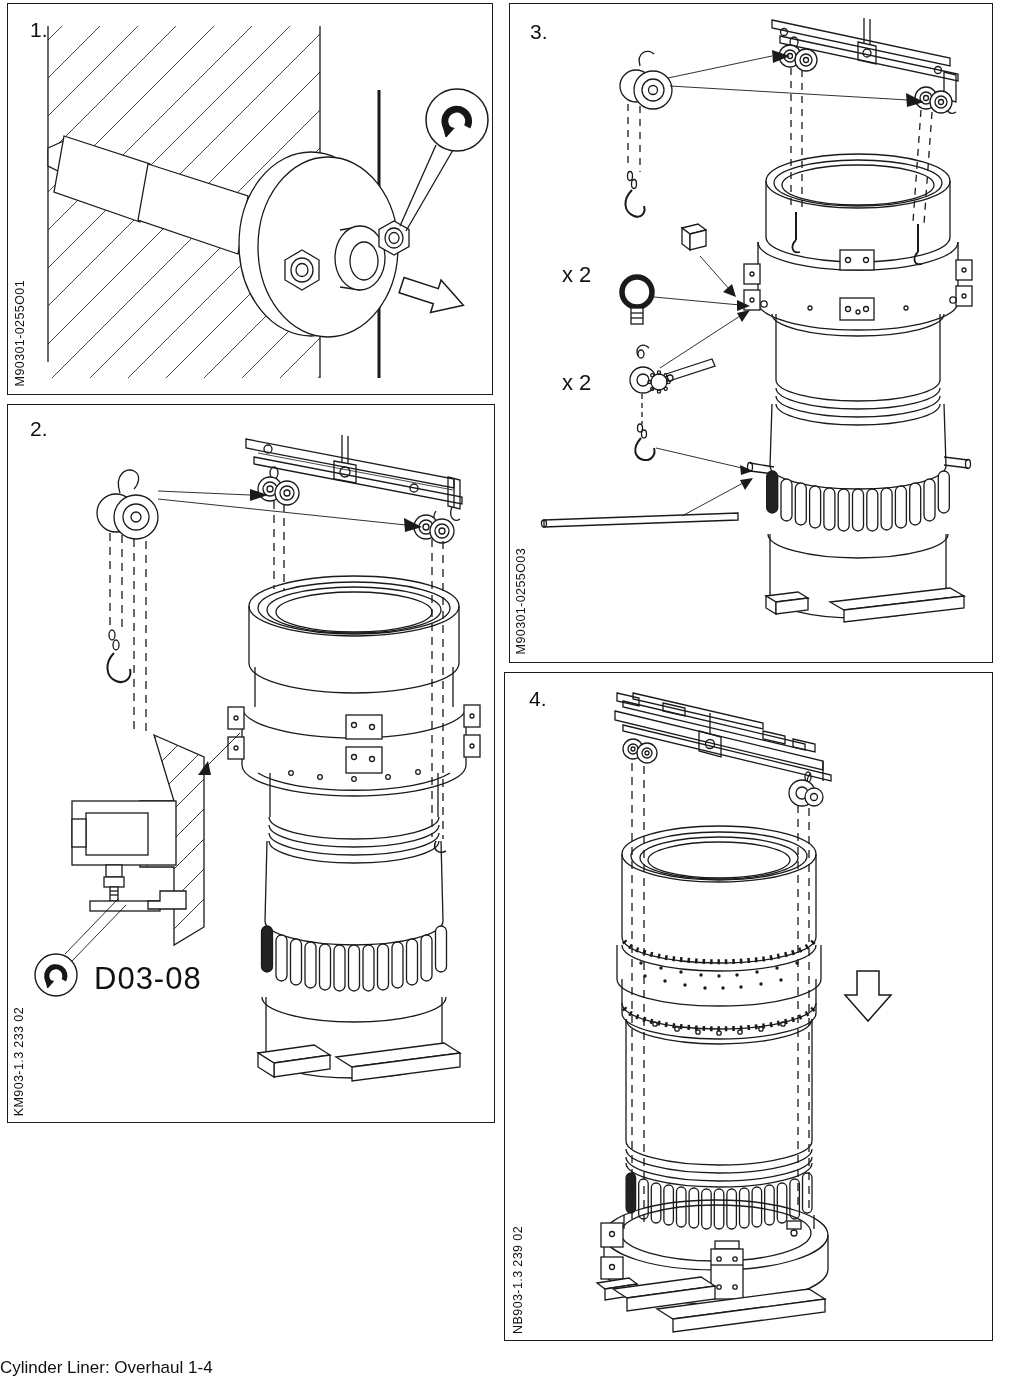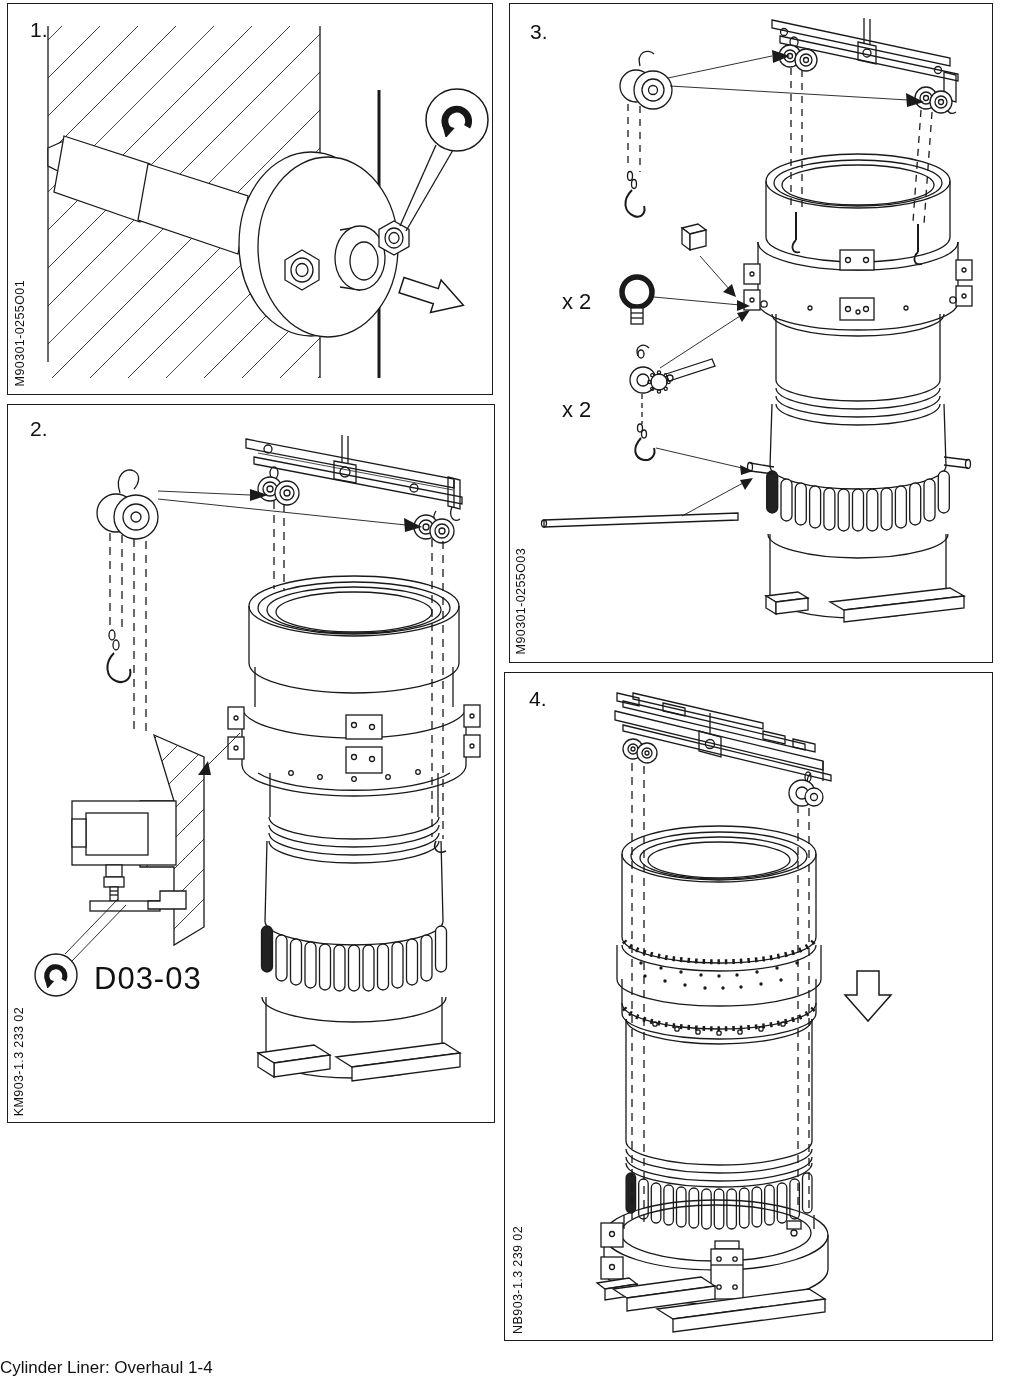--- a/index.html
+++ b/index.html
@@ -3,21 +3,21 @@
 <meta charset="utf-8">
 <style>
   * { margin:0; padding:0; box-sizing:border-box; }
   body { background:#fff; font-family:"Liberation Sans", sans-serif; color:#161616; }
   .page { position:relative; width:1012px; height:1399px; background:#fff; overflow:hidden; }
   .panel { position:absolute; border:1.8px solid #1c1c1c; background:#fff; }
   .panel svg { position:absolute; left:0; top:0; }
   .step-num { position:absolute; font-size:21px; color:#111; }
   .fig-code { position:absolute; writing-mode:vertical-rl; transform:rotate(180deg);
               font-size:12.5px; color:#111; letter-spacing:.4px; white-space:nowrap; }
-  .qty-label { position:absolute; font-size:22px; color:#111;margin-top:27px; }
+  .qty-label { position:absolute; font-size:22px; color:#111; }
   .detail-ref { position:absolute; font-size:31px; letter-spacing:1px; color:#111; }
   .caption { position:absolute; top:1358px; left:0; width:100%; 
              font-size:17px; color:#111; }
 </style>
 </head>
 <body>
 
 <div class="page">
 
   <section class="panel" style="left:7px;top:3px;width:486px;height:392px;">
@@ -225,21 +225,21 @@
         <polygon points="190,370 200,356 203,370" fill="#1a1a1a" stroke="none"></polygon>
       </g>
       <g>
         <line x1="64" y1="556" x2="118" y2="500" stroke-width="0.9"></line>
         <line x1="57" y1="549" x2="110" y2="494" stroke-width="0.9"></line>
         <circle cx="48" cy="570" r="21" fill="#fff" stroke-width="1.4"></circle>
         <use href="#ccw" x="35" y="557" width="26" height="26"></use>
       </g>
     </svg>
     <span class="step-num" style="left:22px;top:12px;">2.</span>
-    <span class="detail-ref" style="left:86px;top:556px;">D03-03</span>
+    <span class="detail-ref" style="left:86px;top:556px;">D03-08</span>
     <span class="fig-code" style="left:4px;bottom:6px;">KM903-1.3 233 02</span>
   </section>
 
   <section class="panel" style="left:509px;top:3px;width:484px;height:660px;">
     <svg width="480" height="656" viewBox="0 0 480 656" stroke="#1a1a1a" fill="none" stroke-width="1.3">
       <g>
         <polygon points="262,16 440,54 440,62 262,24"></polygon>
         <polygon points="270,32 448,70 448,77 270,39"></polygon>
         <circle cx="274" cy="28" r="3.5"></circle>
         <circle cx="428" cy="66" r="3.5"></circle>

